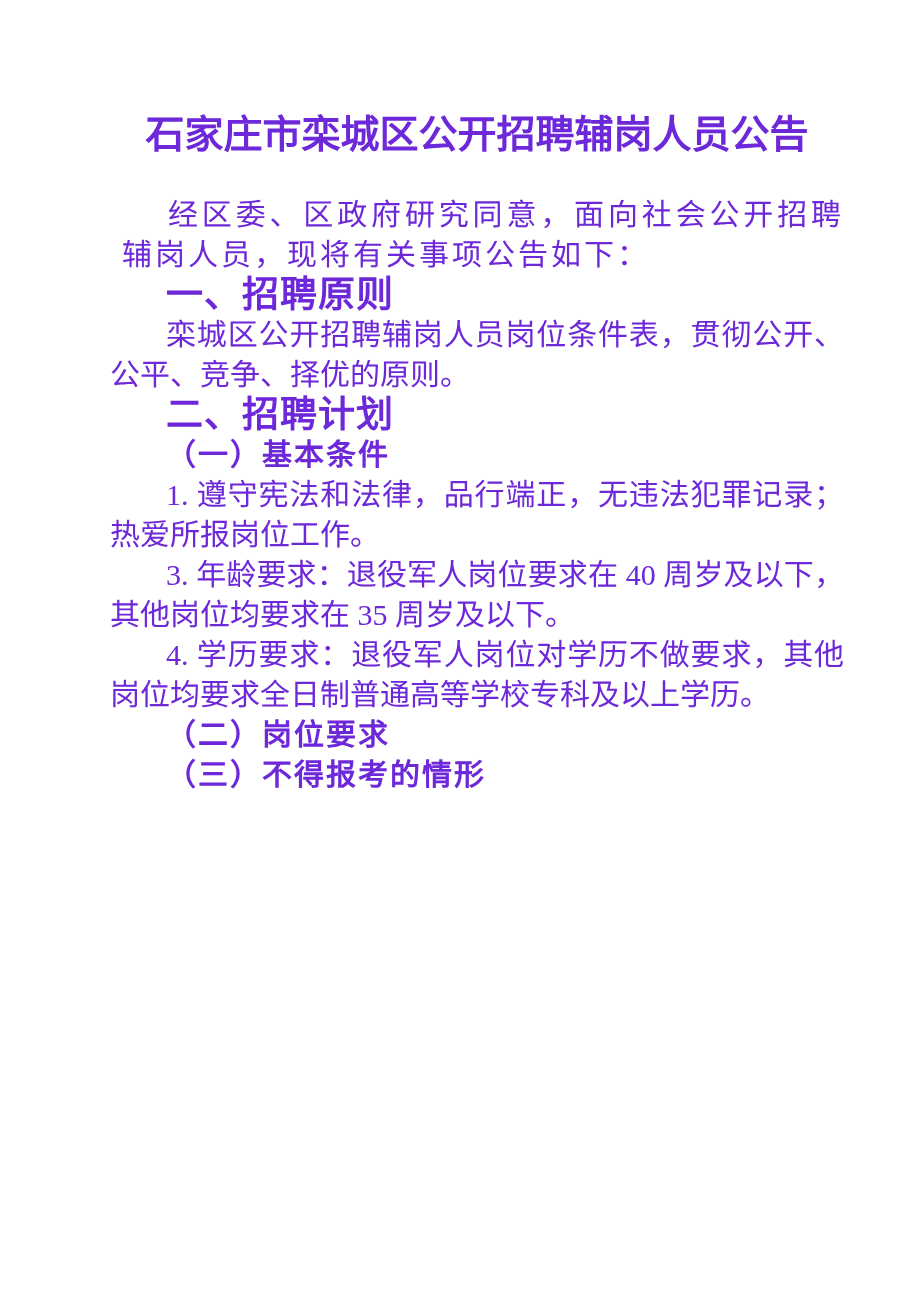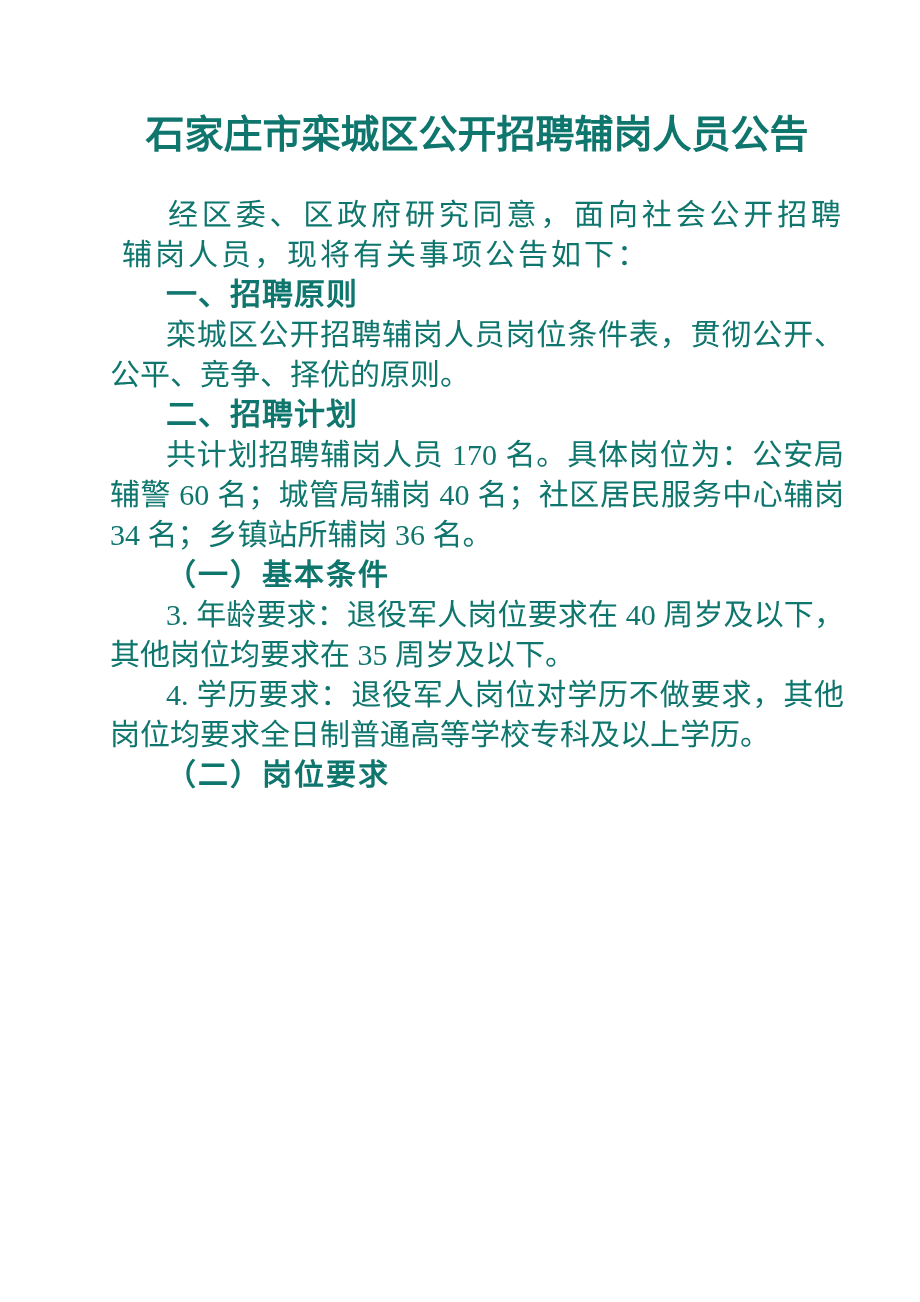--- a/index.html
+++ b/index.html
@@ -6,21 +6,21 @@
     margin: 0;
     padding: 0;
     background: #ffffff;
   }
   .page {
     position: relative;
     width: 920px;
     height: 1269px;
     box-sizing: border-box;
     background: #ffffff;
-    color: #0f766e;
+    color: #6d28d9;
     padding: 105px 76px 40px 110px;
     overflow: hidden;
   }
   .doc-title {
     margin: 0 0 31px 0;
     font-family: "Liberation Sans", "DejaVu Sans", sans-serif;
     font-weight: 700;
     font-size: 39px;
     line-height: 59px;
     letter-spacing: 0px;
@@ -42,21 +42,21 @@
   }
   
   .para-first {
     margin-left: 12px;
     text-indent: 46px;
     letter-spacing: 3px;
   }
   .sec-heading {
     font-family: "Liberation Sans", "DejaVu Sans", sans-serif;
     font-weight: 700;
-    font-size: 31px;
+    font-size: 37px;
     letter-spacing: 1px;
   }
   .sub-heading {
     font-family: "Liberation Serif", "DejaVu Serif", serif;
     font-weight: 700;
     letter-spacing: 2px;
   }
 </style>
 </head>
 <body>
@@ -66,29 +66,30 @@
   <h1 class="doc-title">石家庄市栾城区公开招聘辅岗人员公告</h1>
 
   <p class="para para-first">经区委、区政府研究同意，面向社会公开招聘辅岗人员，现将有关事项公告如下：</p>
 
   <h2 class="sec-heading">一、招聘原则</h2>
 
   <p class="para">栾城区公开招聘辅岗人员岗位条件表，贯彻公开、公平、竞争、择优的原则。</p>
 
   <h2 class="sec-heading">二、招聘计划</h2>
 
-  <p class="para">共计划招聘辅岗人员 170 名。具体岗位为：公安局辅警 60 名；城管局辅岗 40 名；社区居民服务中心辅岗 34 名；乡镇站所辅岗 36 名。</p>
 
 
   <h3 class="sub-heading">（一）基本条件</h3>
 
+  <p class="para">1. 遵守宪法和法律，品行端正，无违法犯罪记录；热爱所报岗位工作。</p>
 
 
   <p class="para">3. 年龄要求：退役军人岗位要求在 40 周岁及以下，其他岗位均要求在 35 周岁及以下。</p>
 
   <p class="para">4. 学历要求：退役军人岗位对学历不做要求，其他岗位均要求全日制普通高等学校专科及以上学历。</p>
 
   <h3 class="sub-heading">（二）岗位要求</h3>
 
 
+  <h3 class="sub-heading">（三）不得报考的情形</h3>
 
 
 </div>
 
 </body></html>

